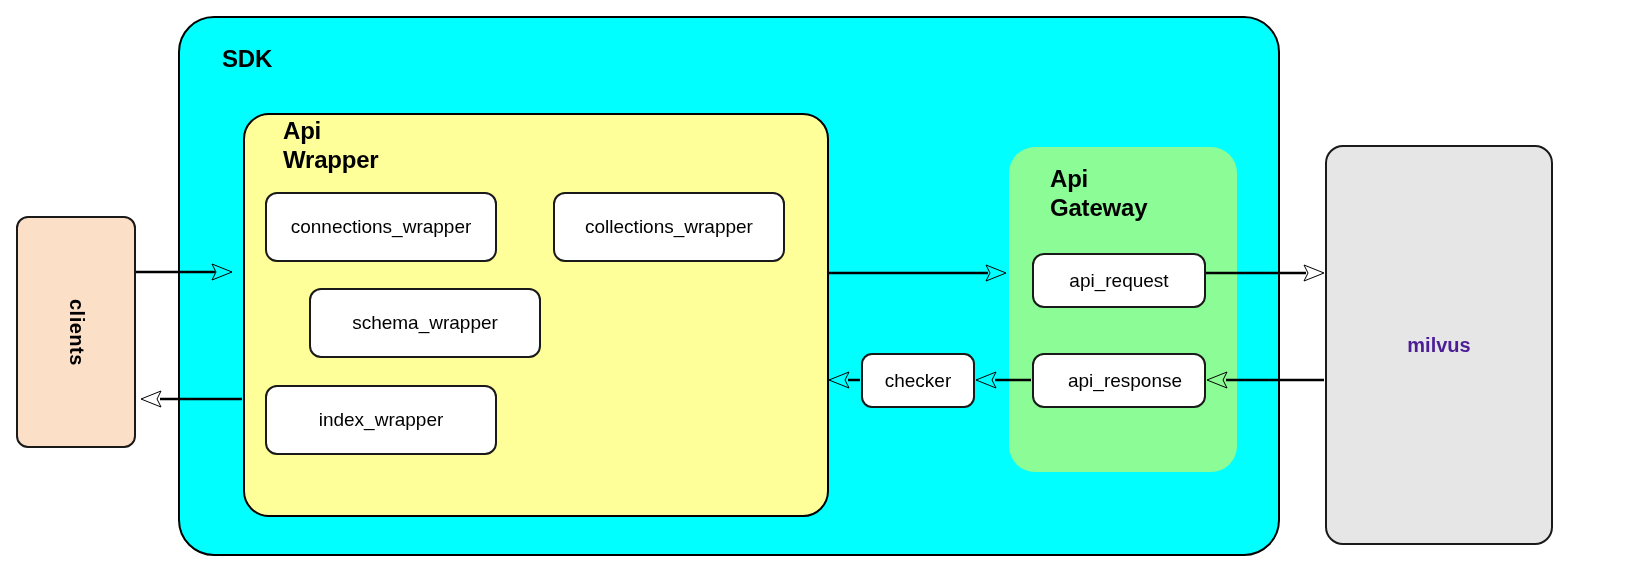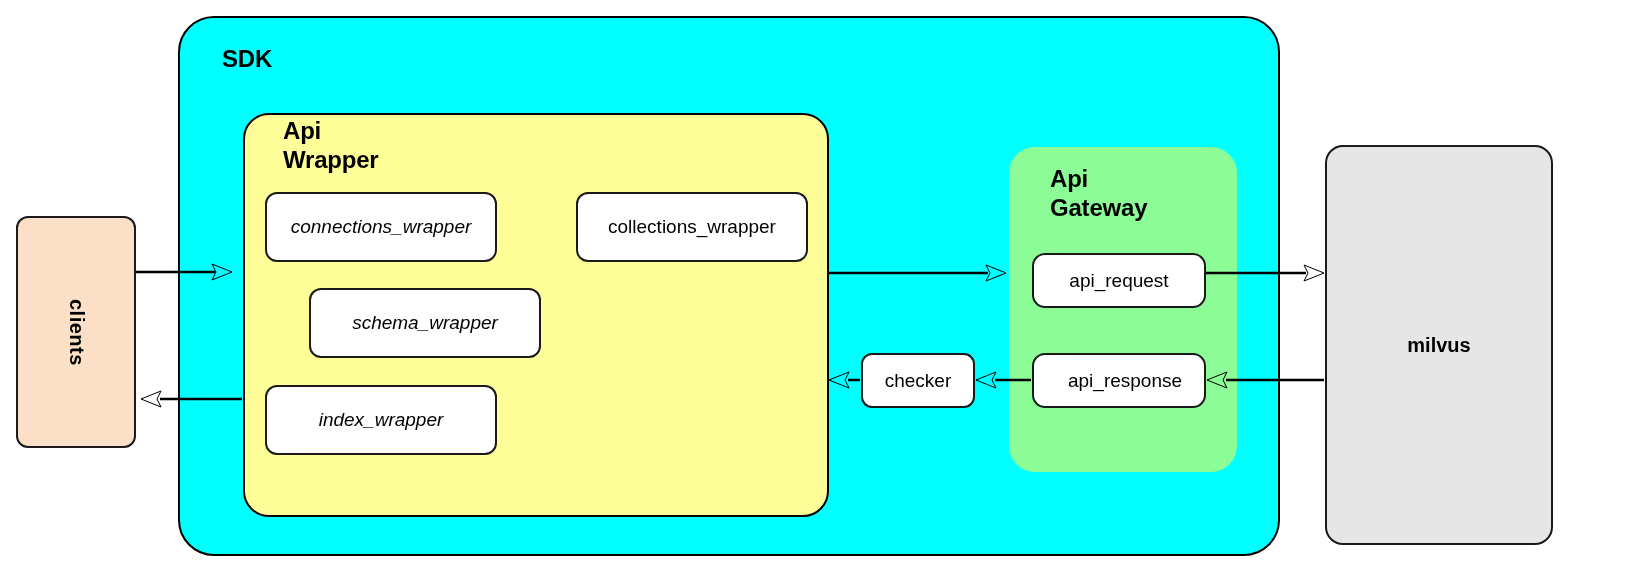--- a/index.html
+++ b/index.html
@@ -75,36 +75,35 @@
     border-radius: 12px;
     display: flex;
     align-items: center;
     justify-content: center;
     font-size: 19px;
     color: #000000;
     text-align: center;
   }
 
   
-  .cell-c1 { left: 265px; font-style: italic; }
-  .cell-c2 { left: 576px; }
+  .cell-c1 { left: 265px; }
+  .cell-c2 { left: 553px; }
   .cell-r1 { top: 192px; }
   .cell-r2 { top: 288px; margin-left: 44px; }
   .cell-r3 { top: 385px; }
   .cell {
     width: 232px;
     height: 70px;
   }
 
   
   .gw-cell {
     left: 1032px;
     width: 174px;
     height: 55px;
-    border-radius: 13px;
   }
   .gw-r1 { top: 253px; }
   .gw-r2 { top: 353px; padding-left: 12px; }
 
   
   .checker-node {
     left: 861px;
     top: 353px;
     width: 114px;
     height: 55px;
@@ -149,21 +148,21 @@
     width: 228px;
     height: 400px;
     background: #e6e6e6;
     border: 2px solid #1a1a1a;
     border-radius: 18px;
     display: flex;
     align-items: center;
     justify-content: center;
     font-weight: bold;
     font-size: 20px;
-    color: #000000;
+    color: #4c1d95;
   }
 
   
   .arrow-layer {
     position: absolute;
     left: 0;
     top: 0;
     width: 1634px;
     height: 574px;
     pointer-events: none;

